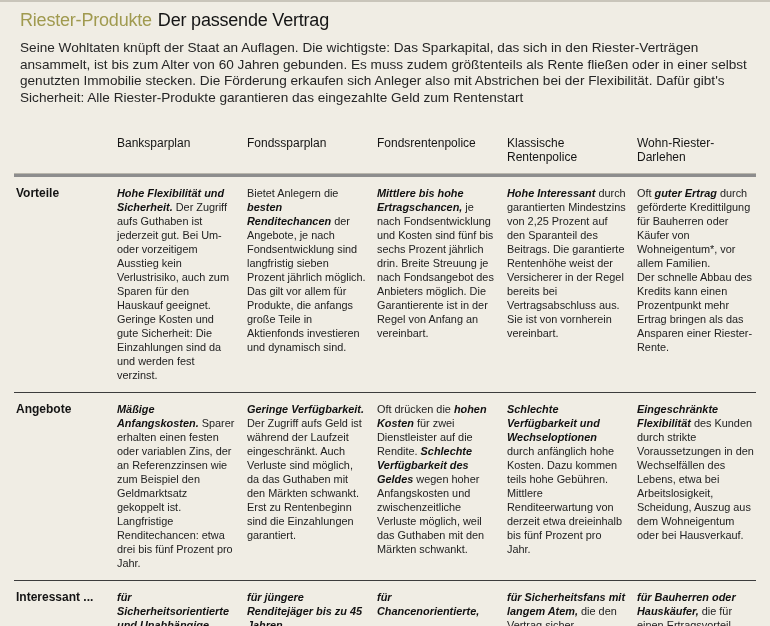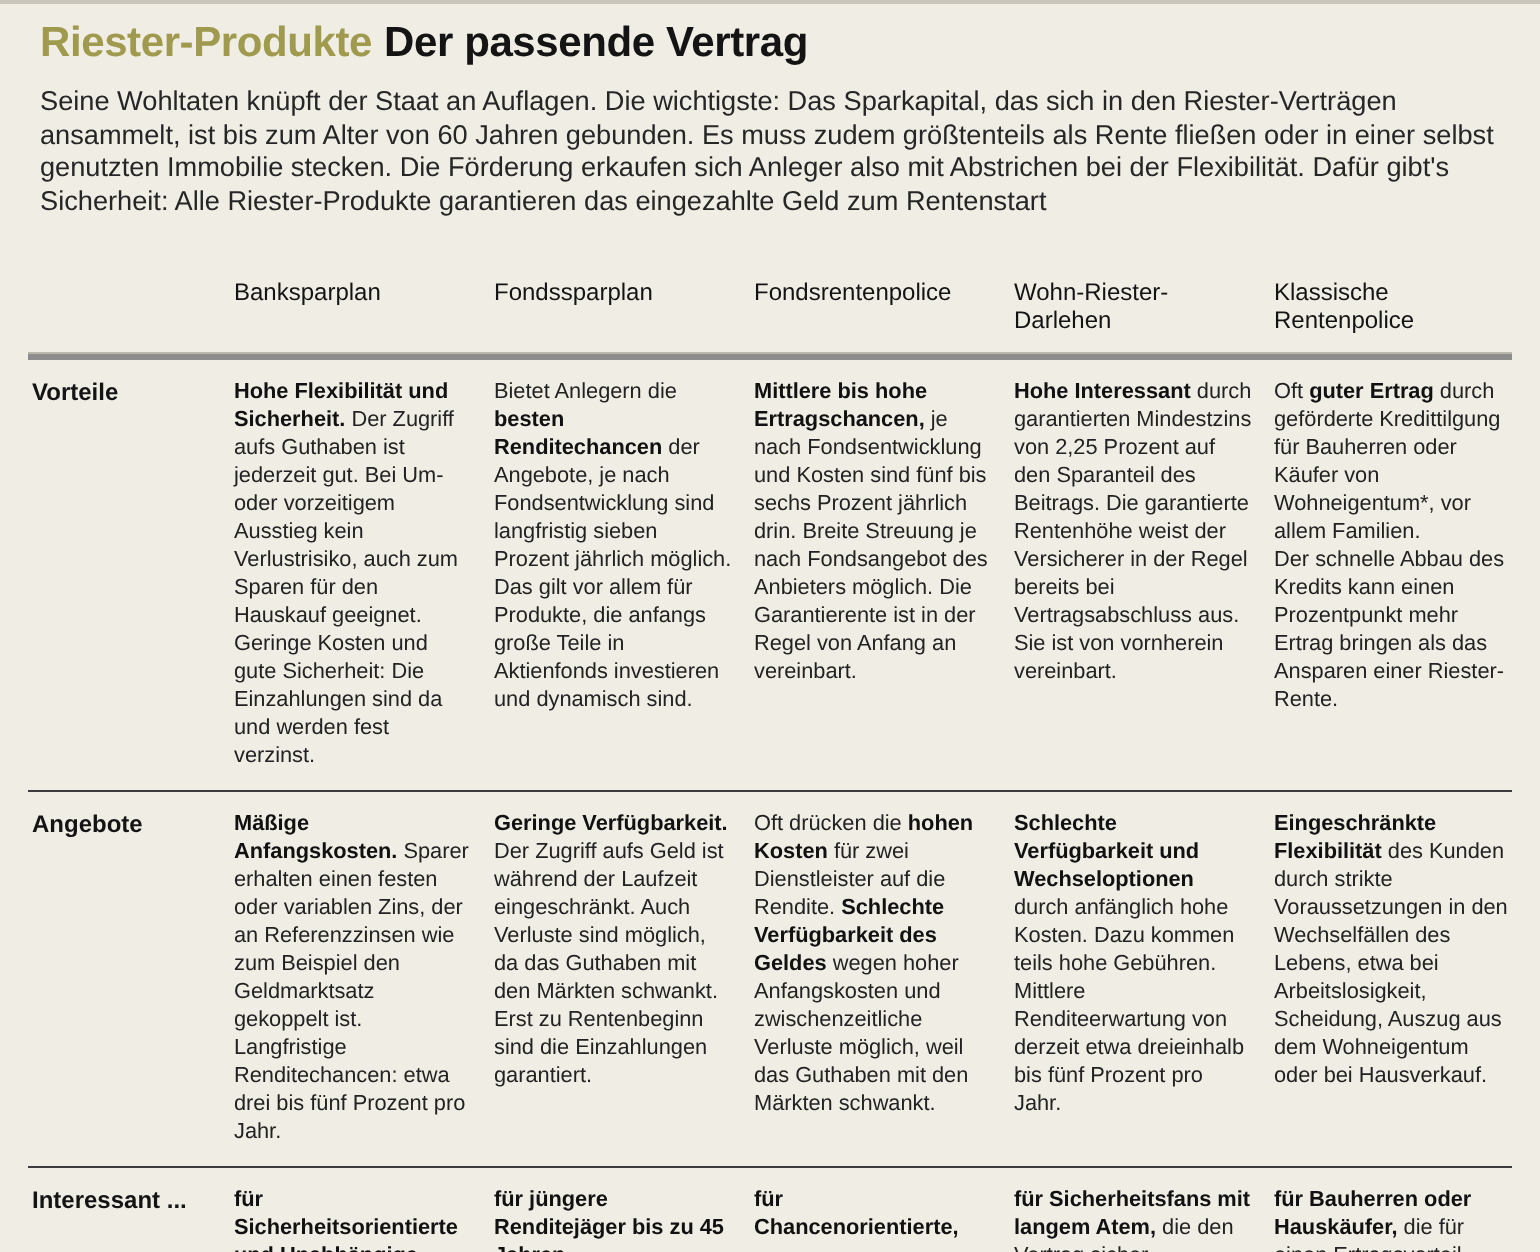--- a/index.html
+++ b/index.html
@@ -8,21 +8,21 @@
     background: #f0ede4;
     font-family: "Liberation Sans", sans-serif;
     color: #1e1e1e;
     overflow: hidden;
     border-top: 2px solid #c9c5ba;
     box-sizing: border-box;
   }
   .page { padding: 6px 14px 0 14px; }
 
   
-  .headline { font-size: 21px; font-weight: bold; letter-spacing: -0.2px; margin: 2px 0 0 6px; }
+  .headline { font-size: 18px; font-weight: normal; letter-spacing: -0.2px; margin: 2px 0 0 6px; }
   .headline .kicker { color: #a09a4f; margin-right: 6px; }
   .headline .main { color: #141414; }
 
   
   .intro {
     margin: 9px 0 0 6px;
     font-size: 13.6px; line-height: 16.6px;
     color: #262626; max-width: 742px;
   }
 
@@ -37,43 +37,43 @@
   .thead { padding: 4px 0 9px 0; }
   .thead .col-h { font-size: 12px; font-weight: normal; color: #141414; }
   .thick-rule { height: 3px; background: #8d8d8d; border-top: 1px solid #b9b6ac; }
   .rowblock { padding: 9px 0 10px 0; }
   .rowblock.sep { border-top: 1.5px solid #3c3c3c; }
   .row-label { font-size: 12px; font-weight: bold; color: #141414; padding-left: 2px; }
   .cell {
     font-size: 10.9px; line-height: 14px;
     color: #222; white-space: pre-line;
   }
-  .cell .seg-bold { font-weight: bold; color: #111; }
+  .cell .seg-bold { font-weight: bold; color: #111; font-style: italic; }
   .r-vorteile   { min-height: 148px; }
   .r-nachteile  { min-height: 140px; }
   .r-interessant{ min-height: 118px; }
 </style>
 </head>
 <body>
 
 <div class="page">
 
   <h1 class="headline"><span class="kicker">Riester-Produkte</span><span class="main">Der passende Vertrag</span></h1>
 
   <p class="intro">Seine Wohltaten knüpft der Staat an Auflagen. Die wichtigste: Das Sparkapital, das sich in den Riester-Verträgen ansammelt, ist bis zum Alter von 60 Jahren gebunden. Es muss zudem größtenteils als Rente fließen oder in einer selbst genutzten Immobilie stecken. Die Förderung erkaufen sich Anleger also mit Abstrichen bei der Flexibilität. Dafür gibt's Sicherheit: Alle Riester-Produkte garantieren das eingezahlte Geld zum Rentenstart</p>
 
   <div class="table">
 
     <div class="trow thead">
       <div></div>
       <div class="col-h">Banksparplan</div>
       <div class="col-h">Fondssparplan</div>
       <div class="col-h">Fondsrentenpolice</div>
+      <div class="col-h">Klassische Rentenpolice</div>
       <div class="col-h">Wohn-Riester-Darlehen</div>
-      <div class="col-h">Klassische Rentenpolice</div>
     </div>
 
     <div class="thick-rule"></div>
 
     <div class="trow rowblock r-vorteile">
       <div class="row-label">Vorteile</div>
       <div class="cell"><span class="seg-bold">Hohe Flexibilität und Sicherheit.</span><span> Der Zugriff aufs Guthaben ist jederzeit gut. Bei Um- oder vorzeitigem Ausstieg kein Verlustrisiko, auch zum Sparen für den Hauskauf geeignet. Geringe Kosten und gute Sicherheit: Die Einzahlungen sind da und werden fest verzinst.</span></div>
       <div class="cell"><span>Bietet Anlegern die </span><span class="seg-bold">besten Renditechancen</span><span> der Angebote, je nach Fondsentwicklung sind langfristig sieben Prozent jährlich möglich. Das gilt vor allem für Produkte, die anfangs große Teile in Aktienfonds investieren und dynamisch sind.</span></div>
       <div class="cell"><span class="seg-bold">Mittlere bis hohe Ertragschancen,</span><span> je nach Fondsentwicklung und Kosten sind fünf bis sechs Prozent jährlich drin. Breite Streuung je nach Fondsangebot des Anbieters möglich. Die Garantierente ist in der Regel von Anfang an vereinbart.</span></div>
       <div class="cell"><span class="seg-bold">Hohe Interessant</span><span> durch garantierten Mindestzins von 2,25 Prozent auf den Sparanteil des Beitrags. Die garantierte Rentenhöhe weist der Versicherer in der Regel bereits bei Vertragsabschluss aus. Sie ist von vornherein vereinbart.</span></div>

